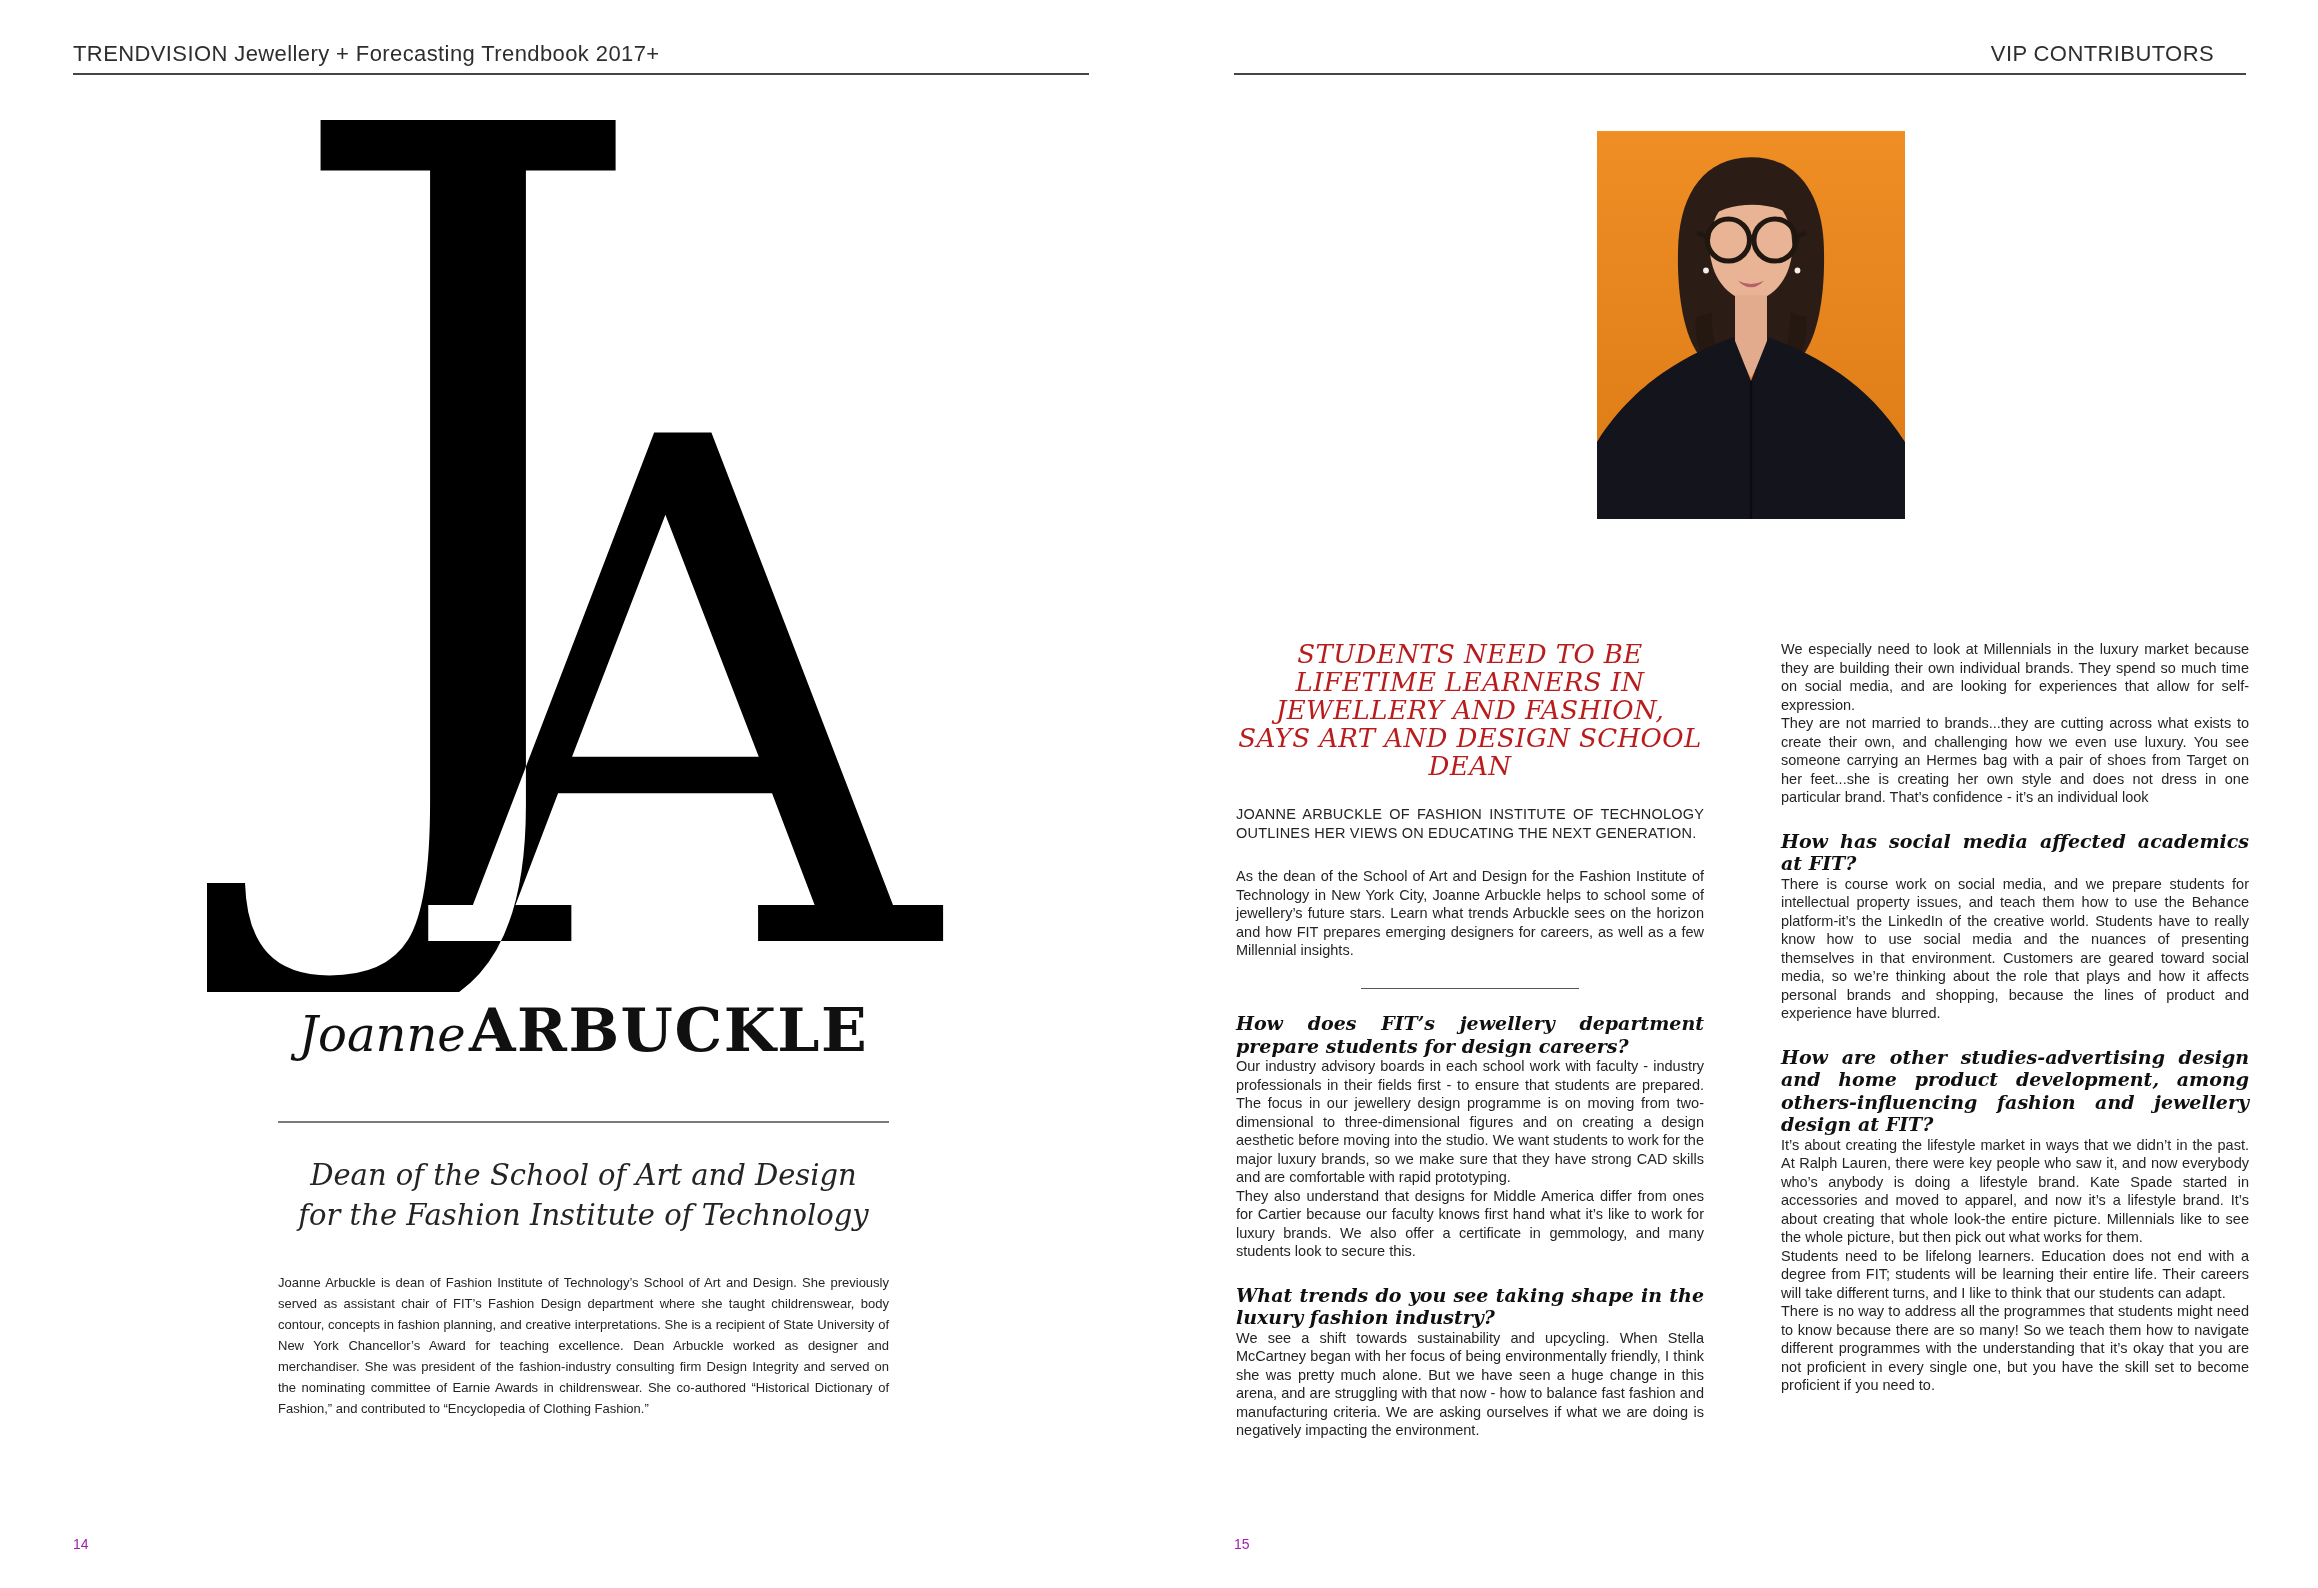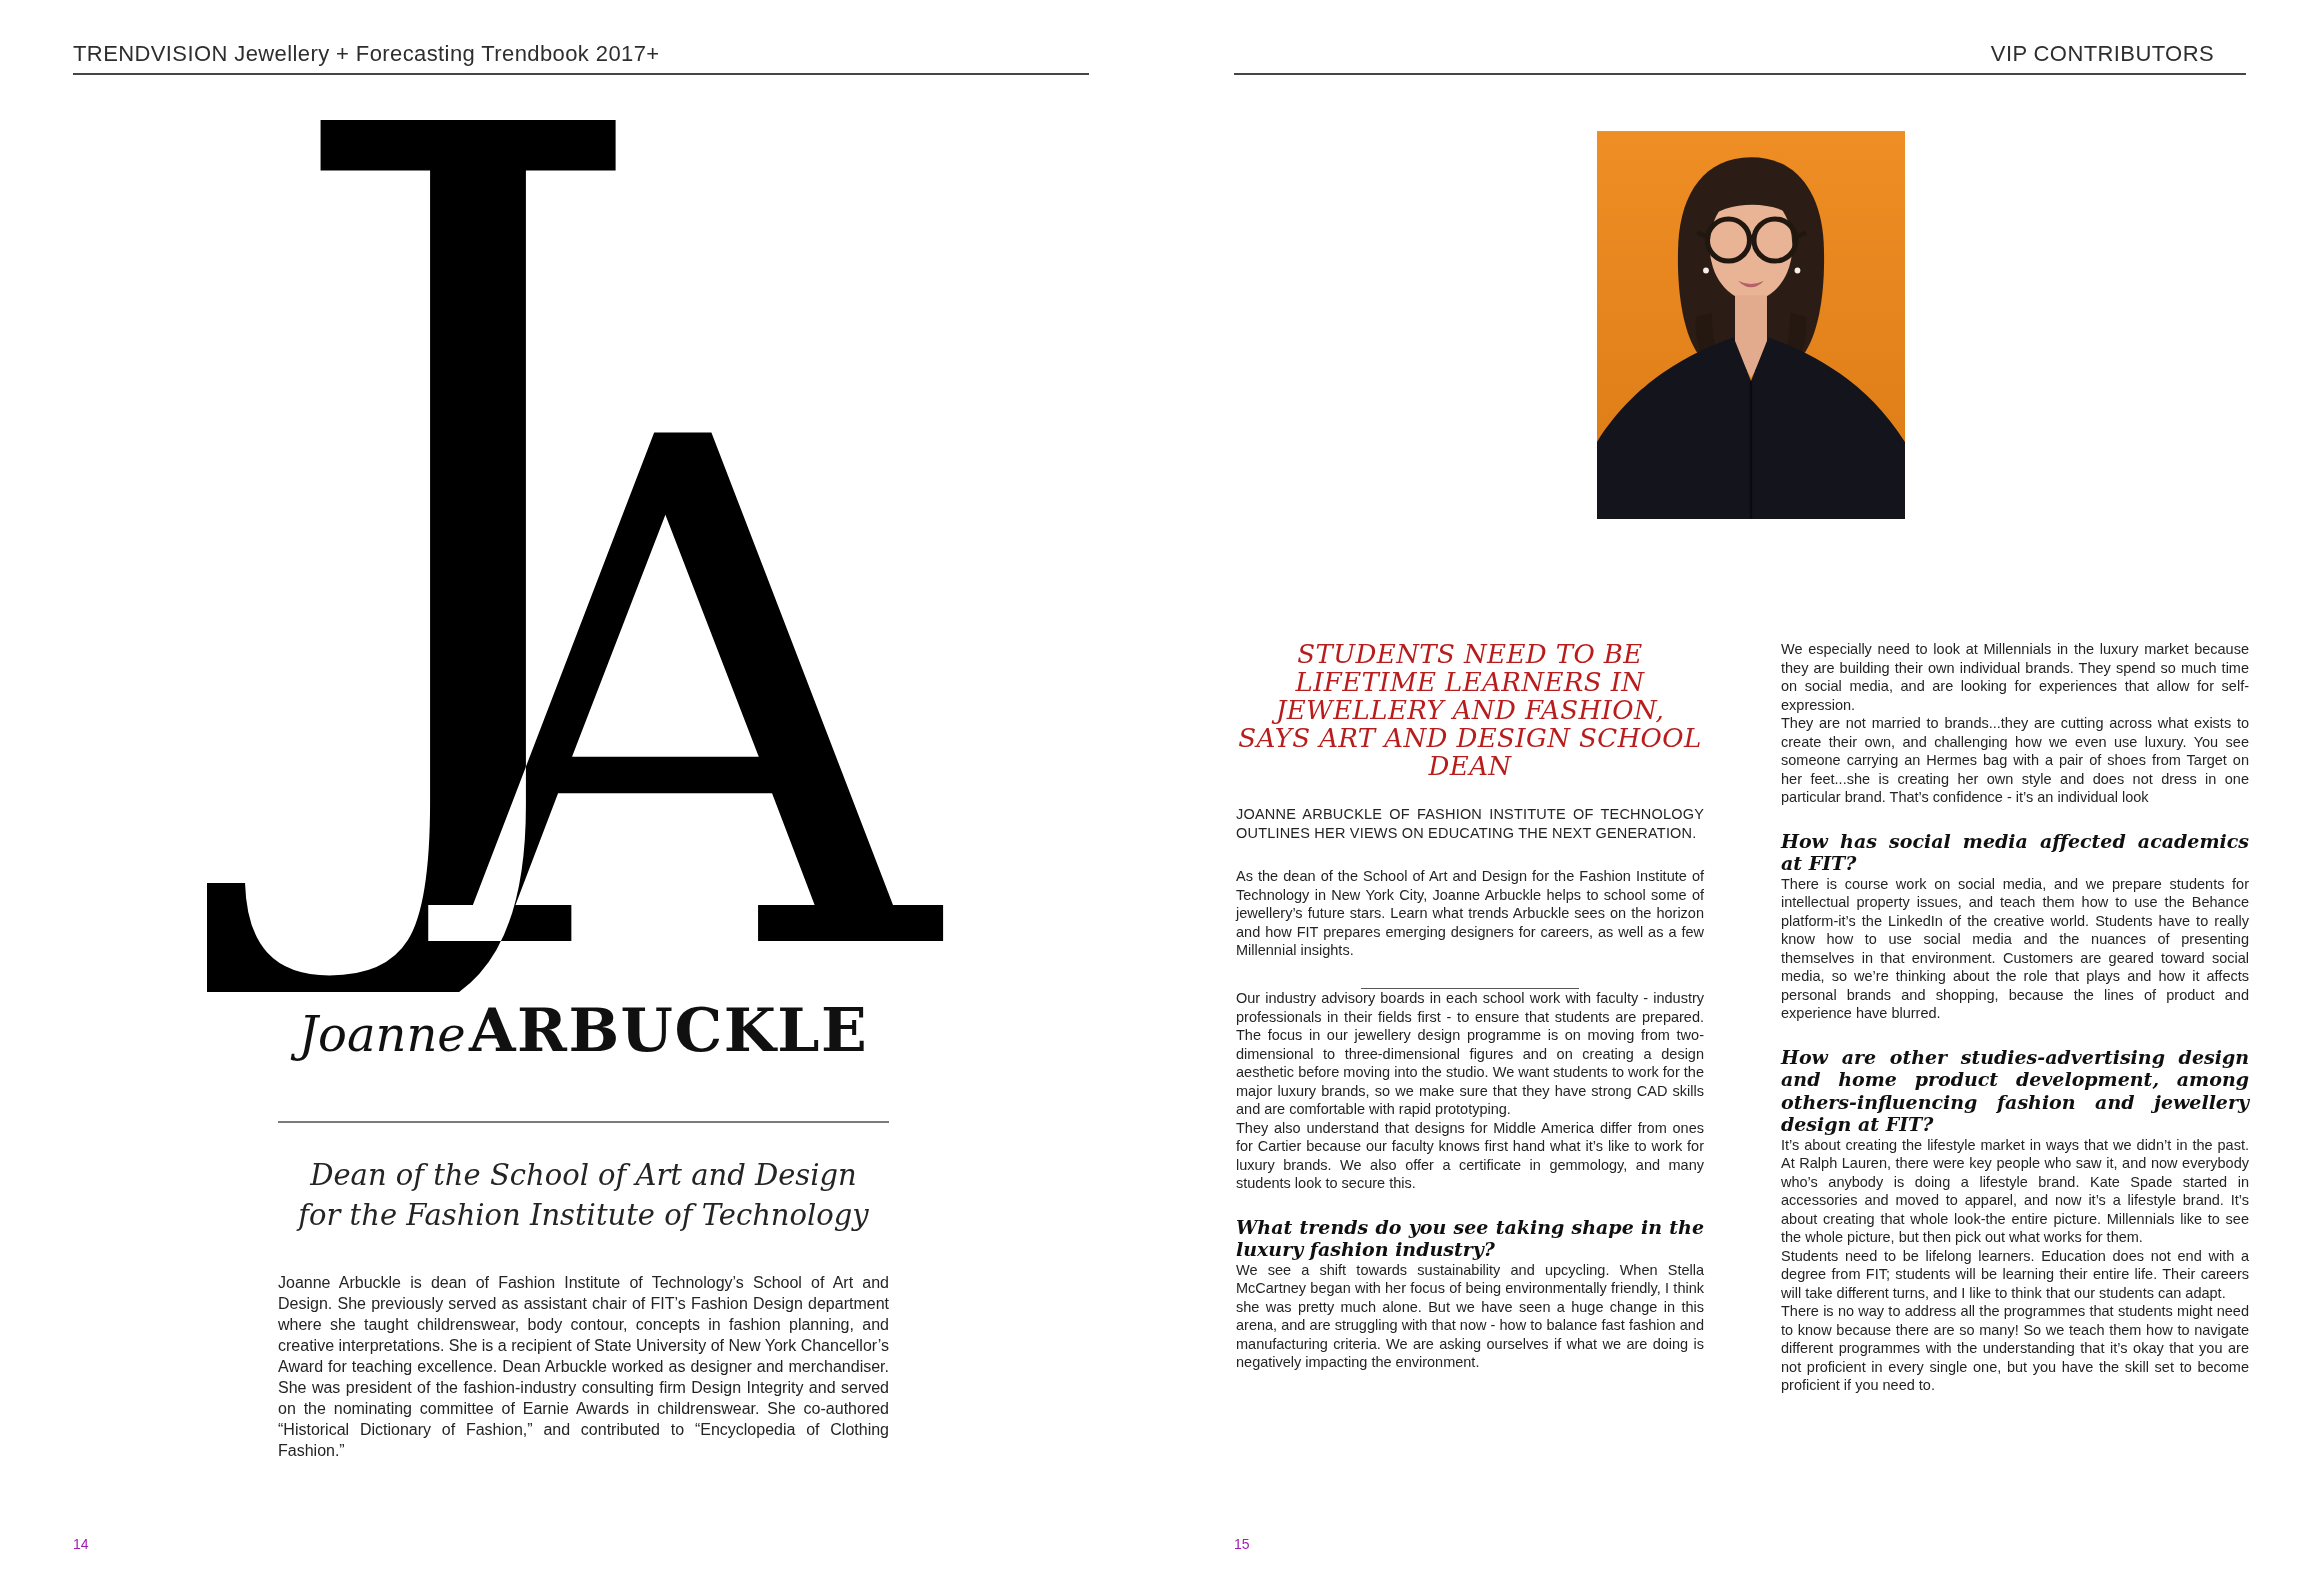--- a/index.html
+++ b/index.html
@@ -21,21 +21,21 @@
 
   
   .name-block{position:absolute;left:278px;top:995px;width:611px;text-align:center;white-space:nowrap;}
   .first-name{font-family:"DejaVu Serif",serif;font-style:italic;font-size:48px;color:#101010;}
   .last-name{font-family:"DejaVu Serif",serif;font-weight:700;font-size:60px;letter-spacing:1.5px;color:#101010;}
   .name-rule{position:absolute;left:278px;top:1121px;width:611px;height:1.5px;background:#7a7a7a;}
   .dean-subtitle{position:absolute;left:278px;top:1147px;width:611px;text-align:center;
                  font-family:"DejaVu Serif",serif;font-style:italic;font-size:29px;line-height:40px;color:#242424;margin-top:8px;}
 
   .bio{position:absolute;left:278px;top:1272px;width:611px;
-       font-size:16px;line-height:21px;text-align:justify;color:#242424;}
+       font-size:13px;line-height:21px;text-align:justify;color:#242424;}
 
   .folio{position:absolute;top:1536px;font-size:14px;color:#a21caf;}
   .folio.left{left:73px;}
   .folio.right{left:1234px;width:1012px;text-align:left;}
 
   
   .portrait{position:absolute;left:1597px;top:131px;width:308px;height:388px;}
 
   
   .col{position:absolute;top:640px;width:468px;font-size:14.5px;line-height:18.5px;
@@ -120,20 +120,21 @@
     <line x1="212" y1="344" x2="212" y2="534" stroke="#0a0a10" stroke-width="3"></line>
   </svg>
 </div>
 
 <div class="col one">
   <div class="headline">STUDENTS NEED TO BE LIFETIME LEARNERS IN JEWELLERY AND FASHION, SAYS ART AND DESIGN SCHOOL DEAN</div>
   <div class="standfirst">JOANNE ARBUCKLE OF FASHION INSTITUTE OF TECHNOLOGY OUTLINES HER VIEWS ON EDUCATING THE NEXT GENERATION.</div>
   <div class="intro">As the dean of the School of Art and Design for the Fashion Institute of Technology in New York City, Joanne Arbuckle helps to school some of jewellery’s future stars. Learn what trends Arbuckle sees on the horizon and how FIT prepares emerging designers for careers, as well as a few Millennial insights.</div>
   <div class="divider"></div>
 
+  <div class="question">How does FIT’s jewellery department prepare students for design careers?</div>
   <p class="answer-p">Our industry advisory boards in each school work with faculty - industry professionals in their fields first - to ensure that students are prepared. The focus in our jewellery design programme is on moving from two-dimensional to three-dimensional figures and on creating a design aesthetic before moving into the studio. We want students to work for the major luxury brands, so we make sure that they have strong CAD skills and are comfortable with rapid prototyping.</p>
   <p class="answer-p">They also understand that designs for Middle America differ from ones for Cartier because our faculty knows first hand what it’s like to work for luxury brands. We also offer a certificate in gemmology, and many students look to secure this.</p>
 
   <div class="question">What trends do you see taking shape in the luxury fashion industry?</div>
   <p class="answer-p">We see a shift towards sustainability and upcycling. When Stella McCartney began with her focus of being environmentally friendly, I think she was pretty much alone. But we have seen a huge change in this arena, and are struggling with that now - how to balance fast fashion and manufacturing criteria. We are asking ourselves if what we are doing is negatively impacting the environment.</p>
 </div>
 
 <div class="col two">
   <p class="cont-p">We especially need to look at Millennials in the luxury market because they are building their own individual brands. They spend so much time on social media, and are looking for experiences that allow for self-expression.</p>
   <p class="cont-p">They are not married to brands...they are cutting across what exists to create their own, and challenging how we even use luxury. You see someone carrying an Hermes bag with a pair of shoes from Target on her feet...she is creating her own style and does not dress in one particular brand. That’s confidence - it’s an individual look</p>

